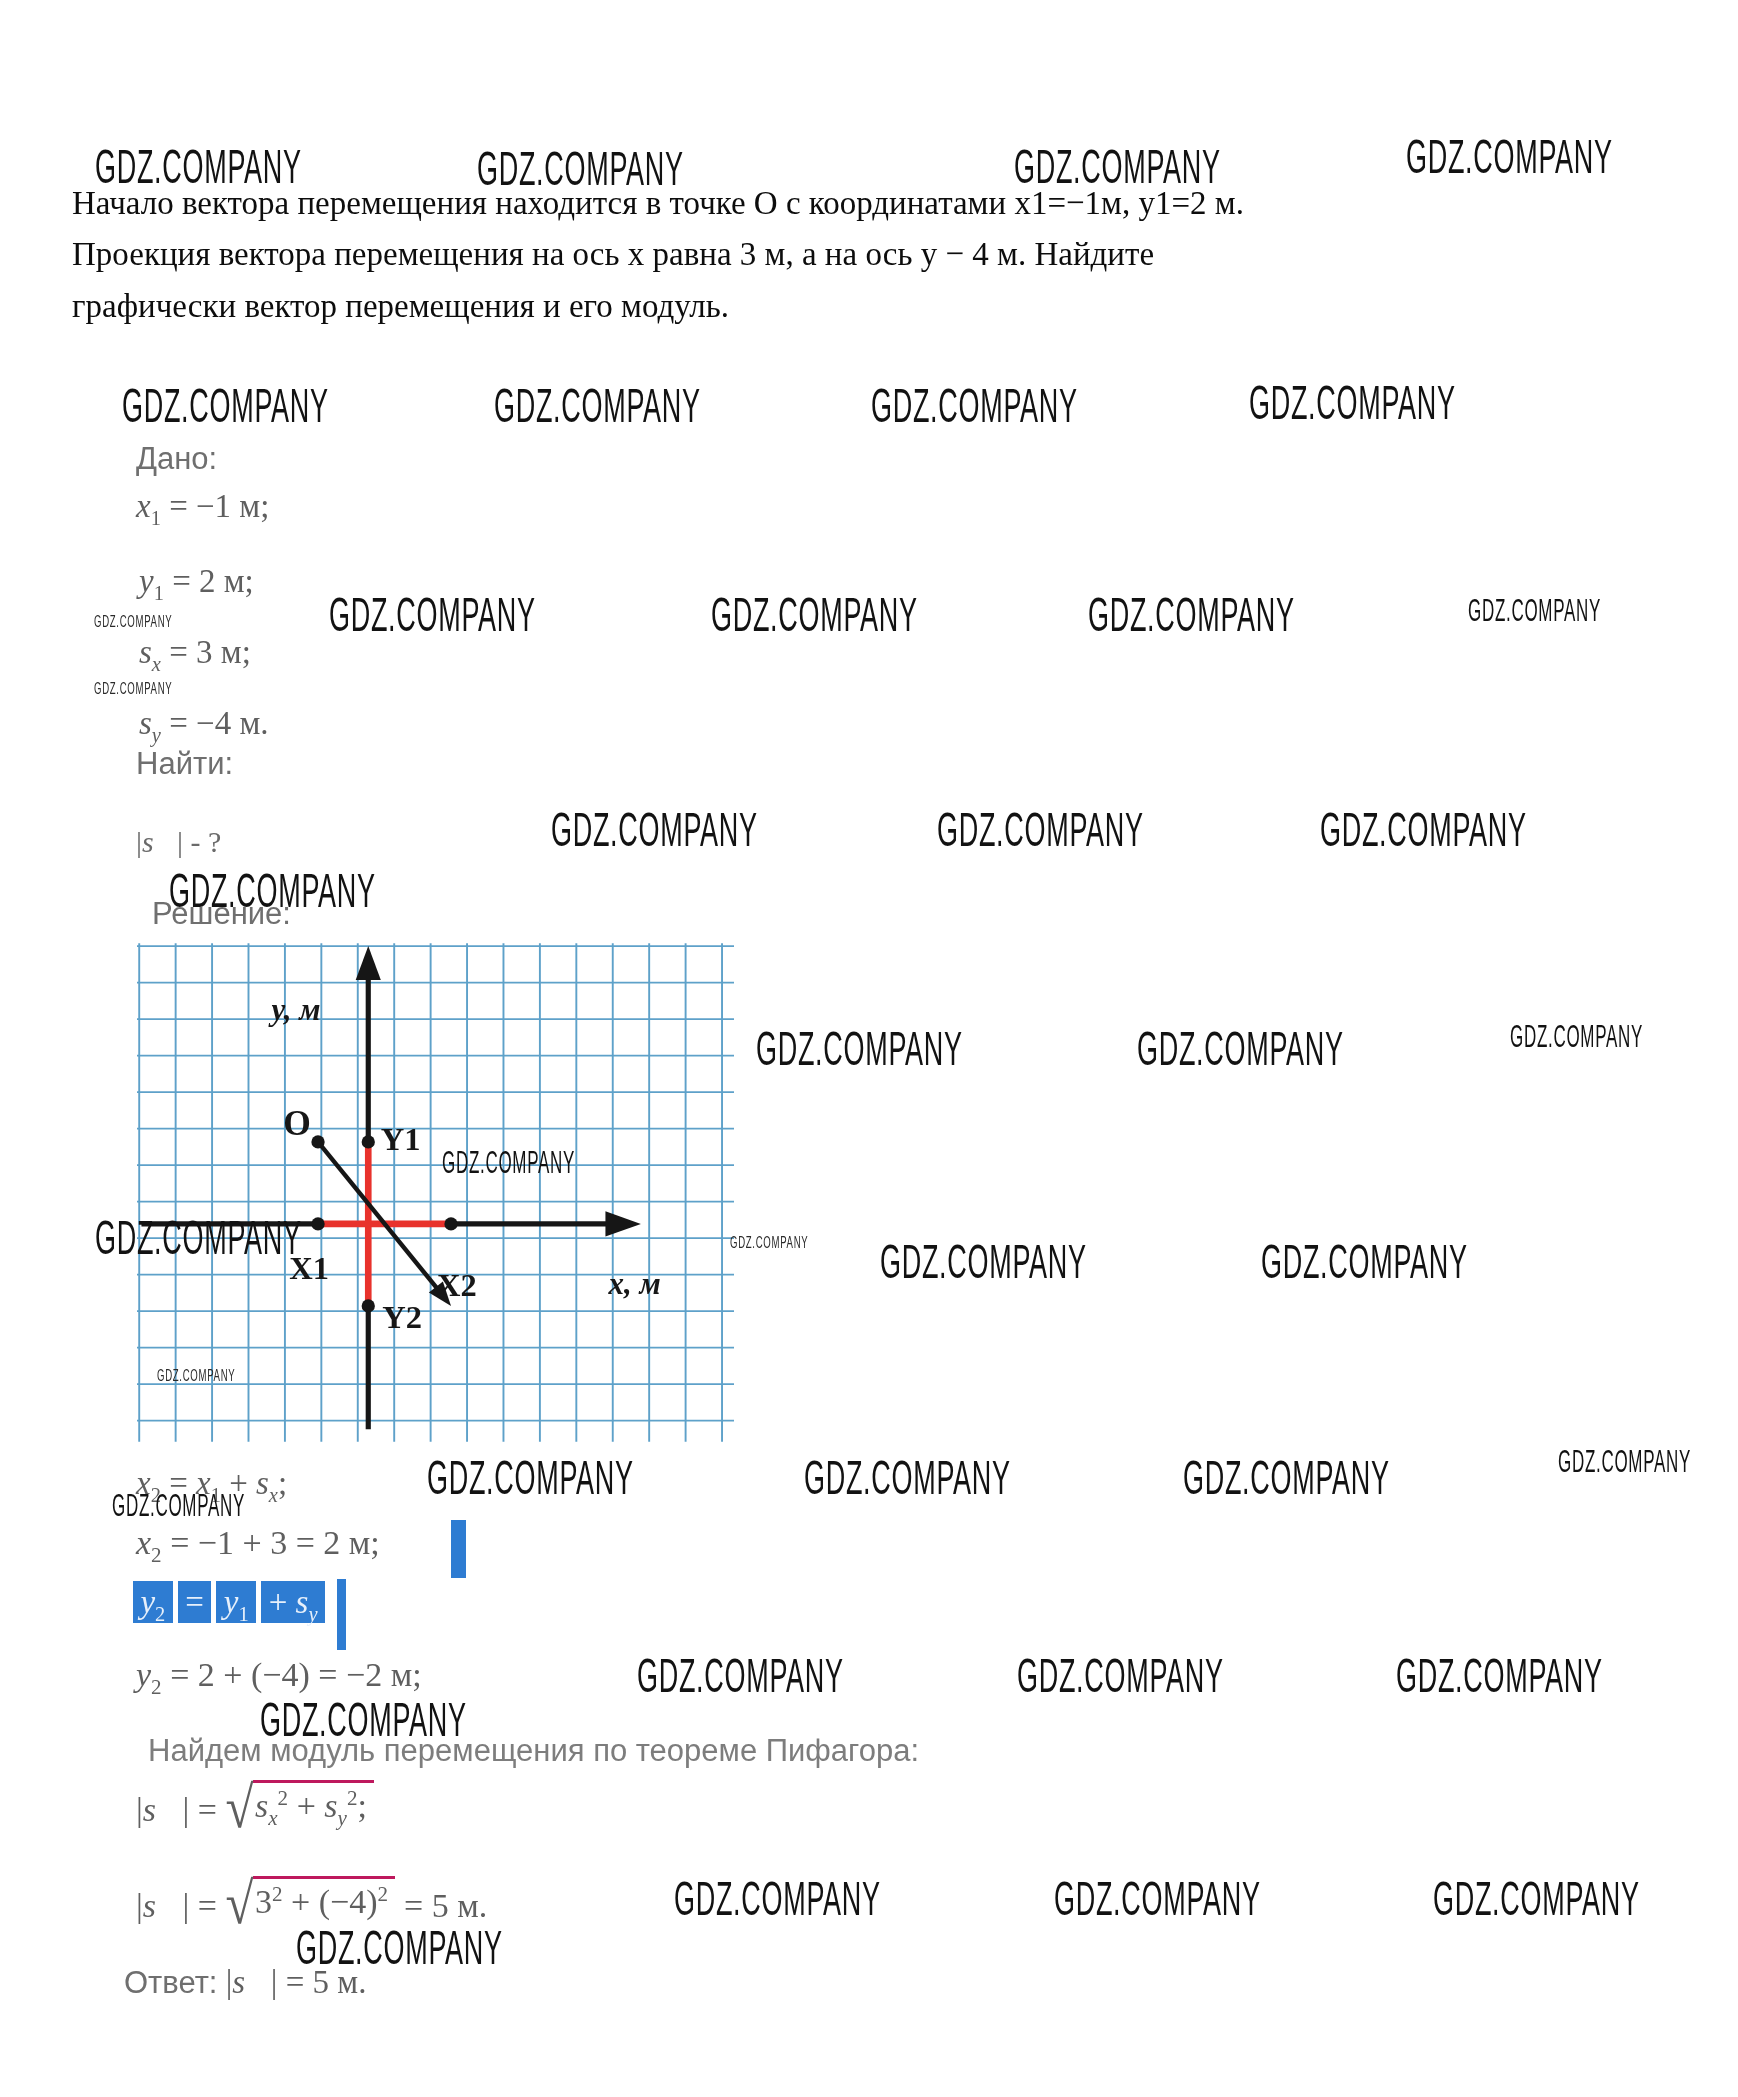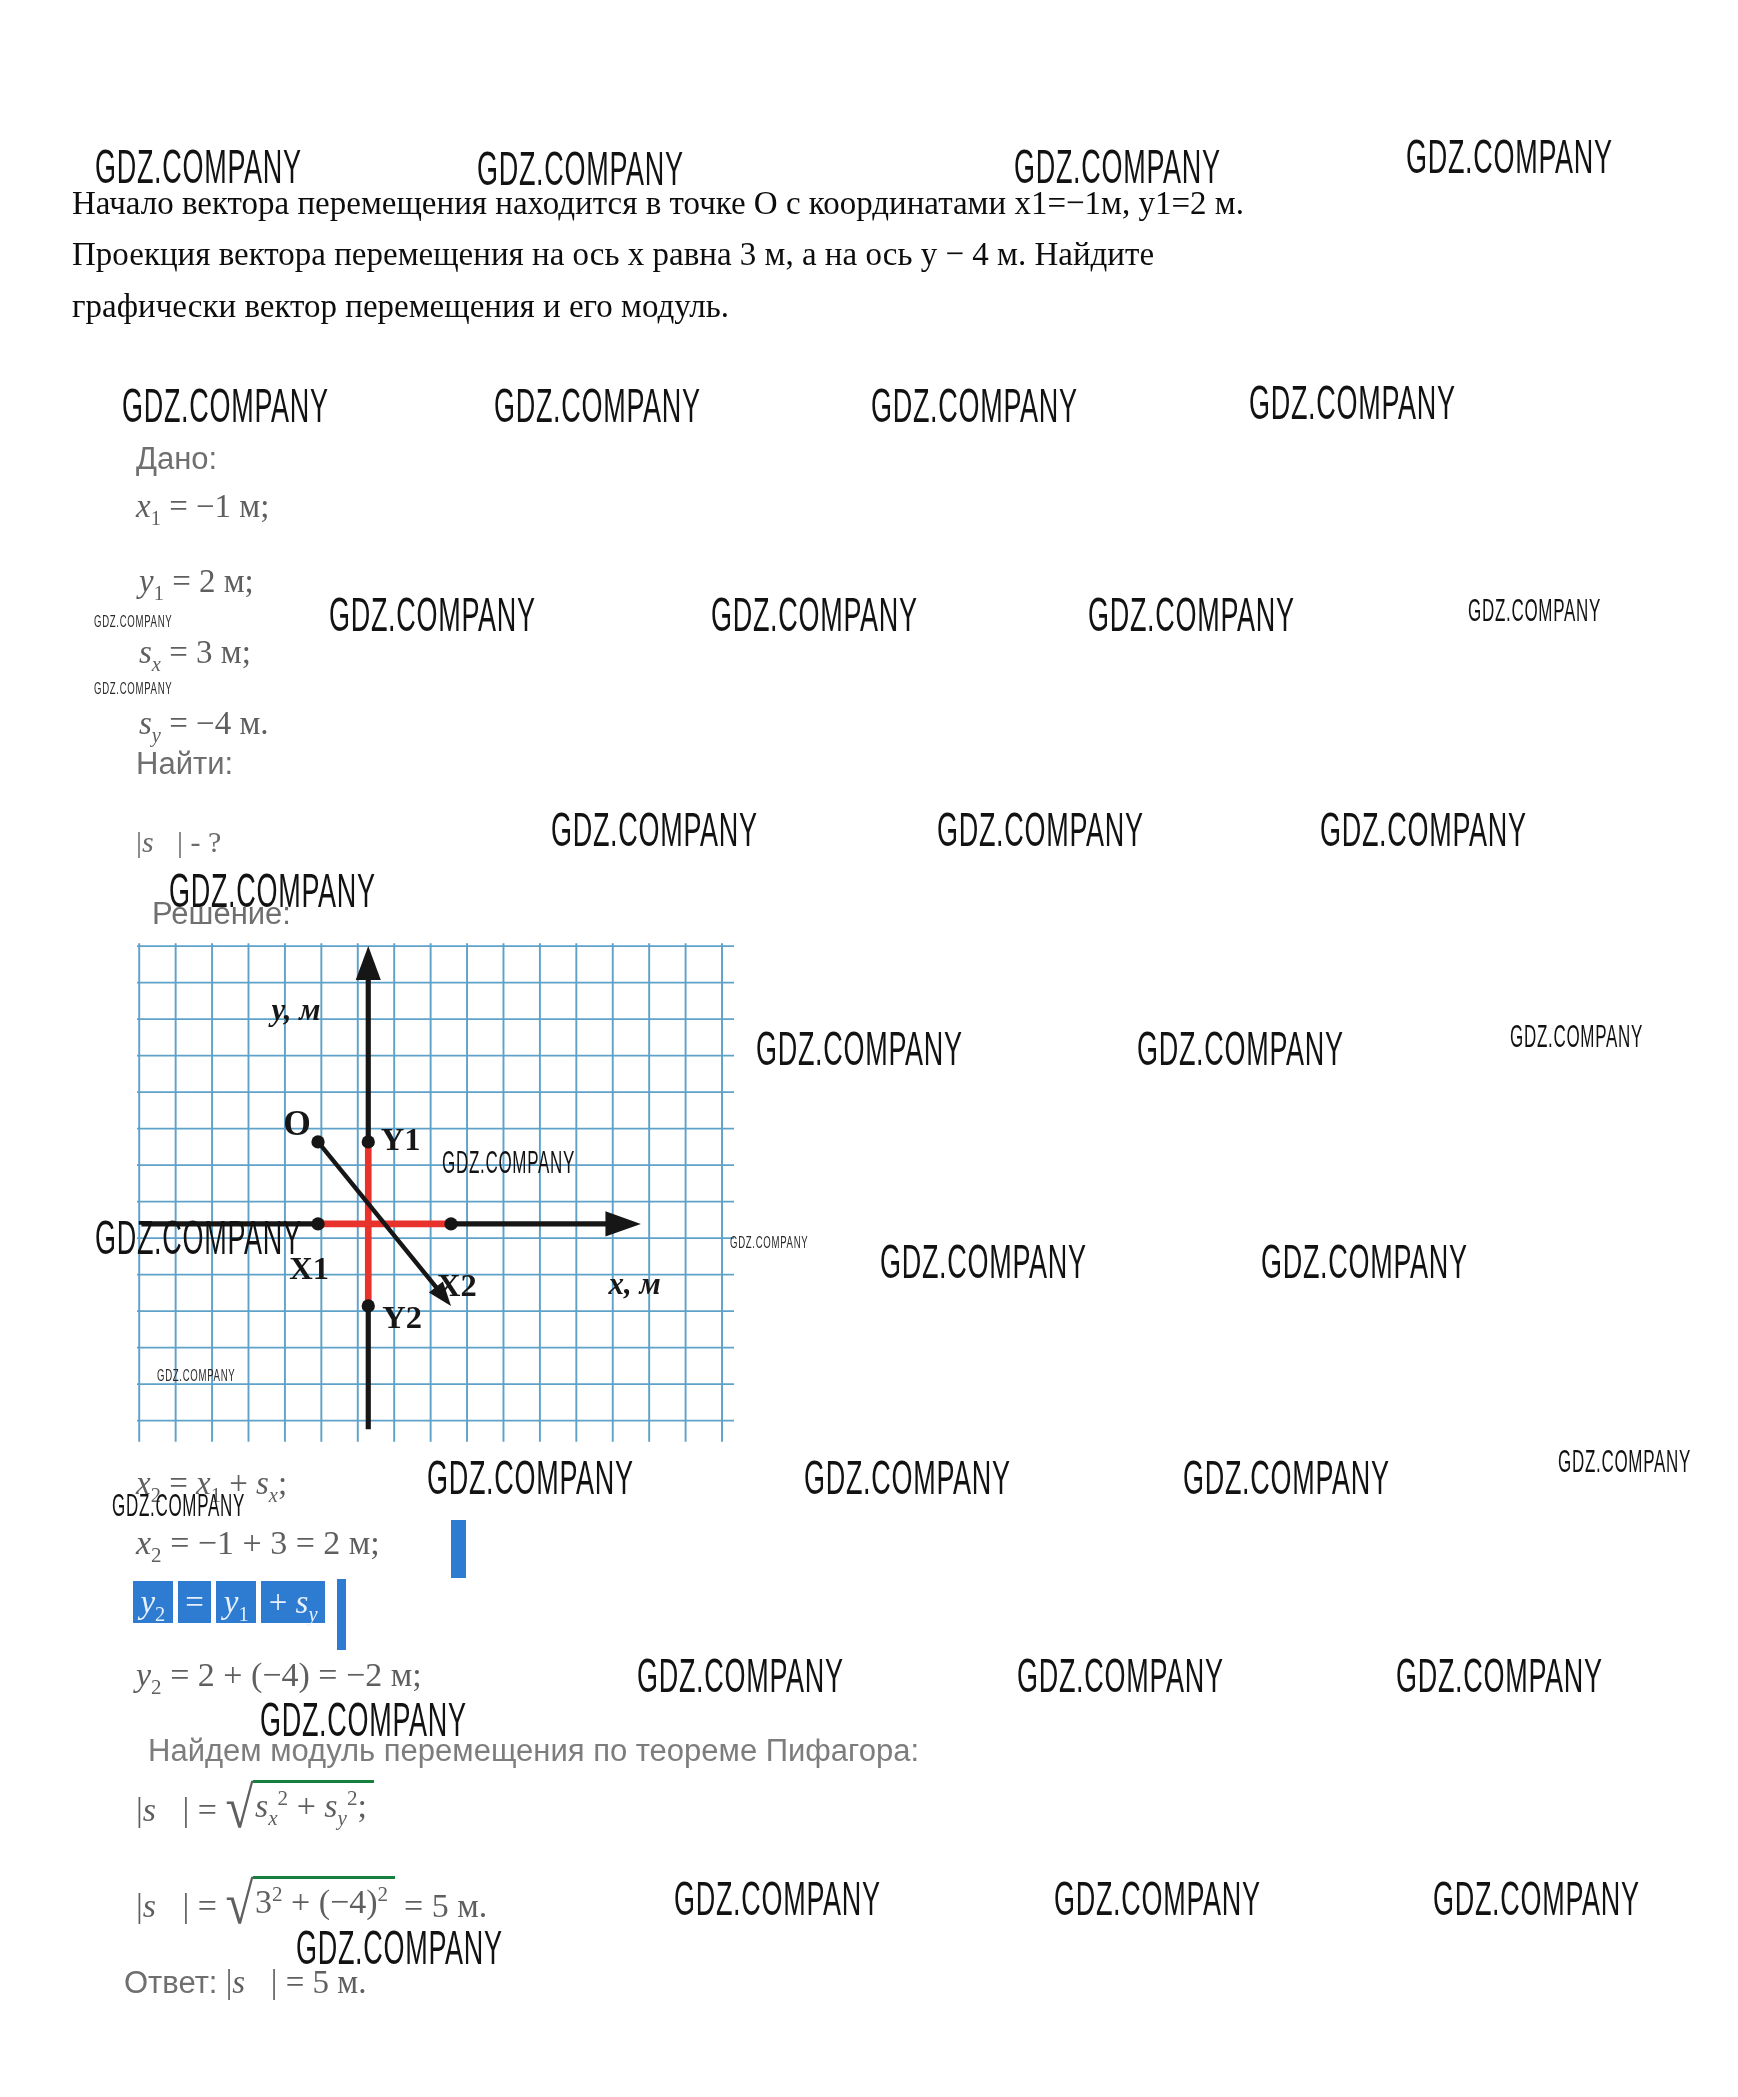--- a/index.html
+++ b/index.html
@@ -13,21 +13,21 @@
   .glabel{position:absolute;font-family:"Liberation Sans",sans-serif;font-weight:400;
           color:#6f6f6f;font-size:31px;white-space:nowrap;}
   .note{position:absolute;font-family:"Liberation Sans",sans-serif;font-weight:400;
         color:#7d7d7d;font-size:31px;white-space:nowrap;margin-left:13px;}
   .eq{position:absolute;font-size:34px;color:#5f5f5f;white-space:nowrap;}
   .eq i{font-style:italic;}
   .eq sub{font-size:0.62em;}
   .eq sup{font-size:0.62em;}
   .sqrt{display:inline-flex;align-items:flex-start;}
   .radical{font-size:1.5em;line-height:0.95;transform:scaleY(1.15);transform-origin:top;}
-  .radicand{display:inline-block;border-top:3px solid #15803d;padding:3px 7.4px 0 1.5px;}
+  .radicand{display:inline-block;border-top:3px solid #be185d;padding:3px 7.4px 0 1.5px;}
   .hl{background:#2e7cd2;color:#e7f0fb;padding:3px 7.4px;margin-right:5.2px;}
   .cursor{position:absolute;background:#2e7cd2;}
   .wm{position:absolute;font-family:"Liberation Sans",sans-serif;font-weight:400;
       color:#121212;white-space:nowrap;letter-spacing:0.7px;
       transform:scaleY(1.8);transform-origin:top left;}
   .wm.reg{font-size:27px;}
   .wm.sm{font-size:17px;}
   .wm.xs{font-size:9.6px;color:#2a2a2a;}
   svg text{font-family:"Liberation Serif",serif;font-weight:700;fill:#171717;}
   .axlab{font-style:italic;}

